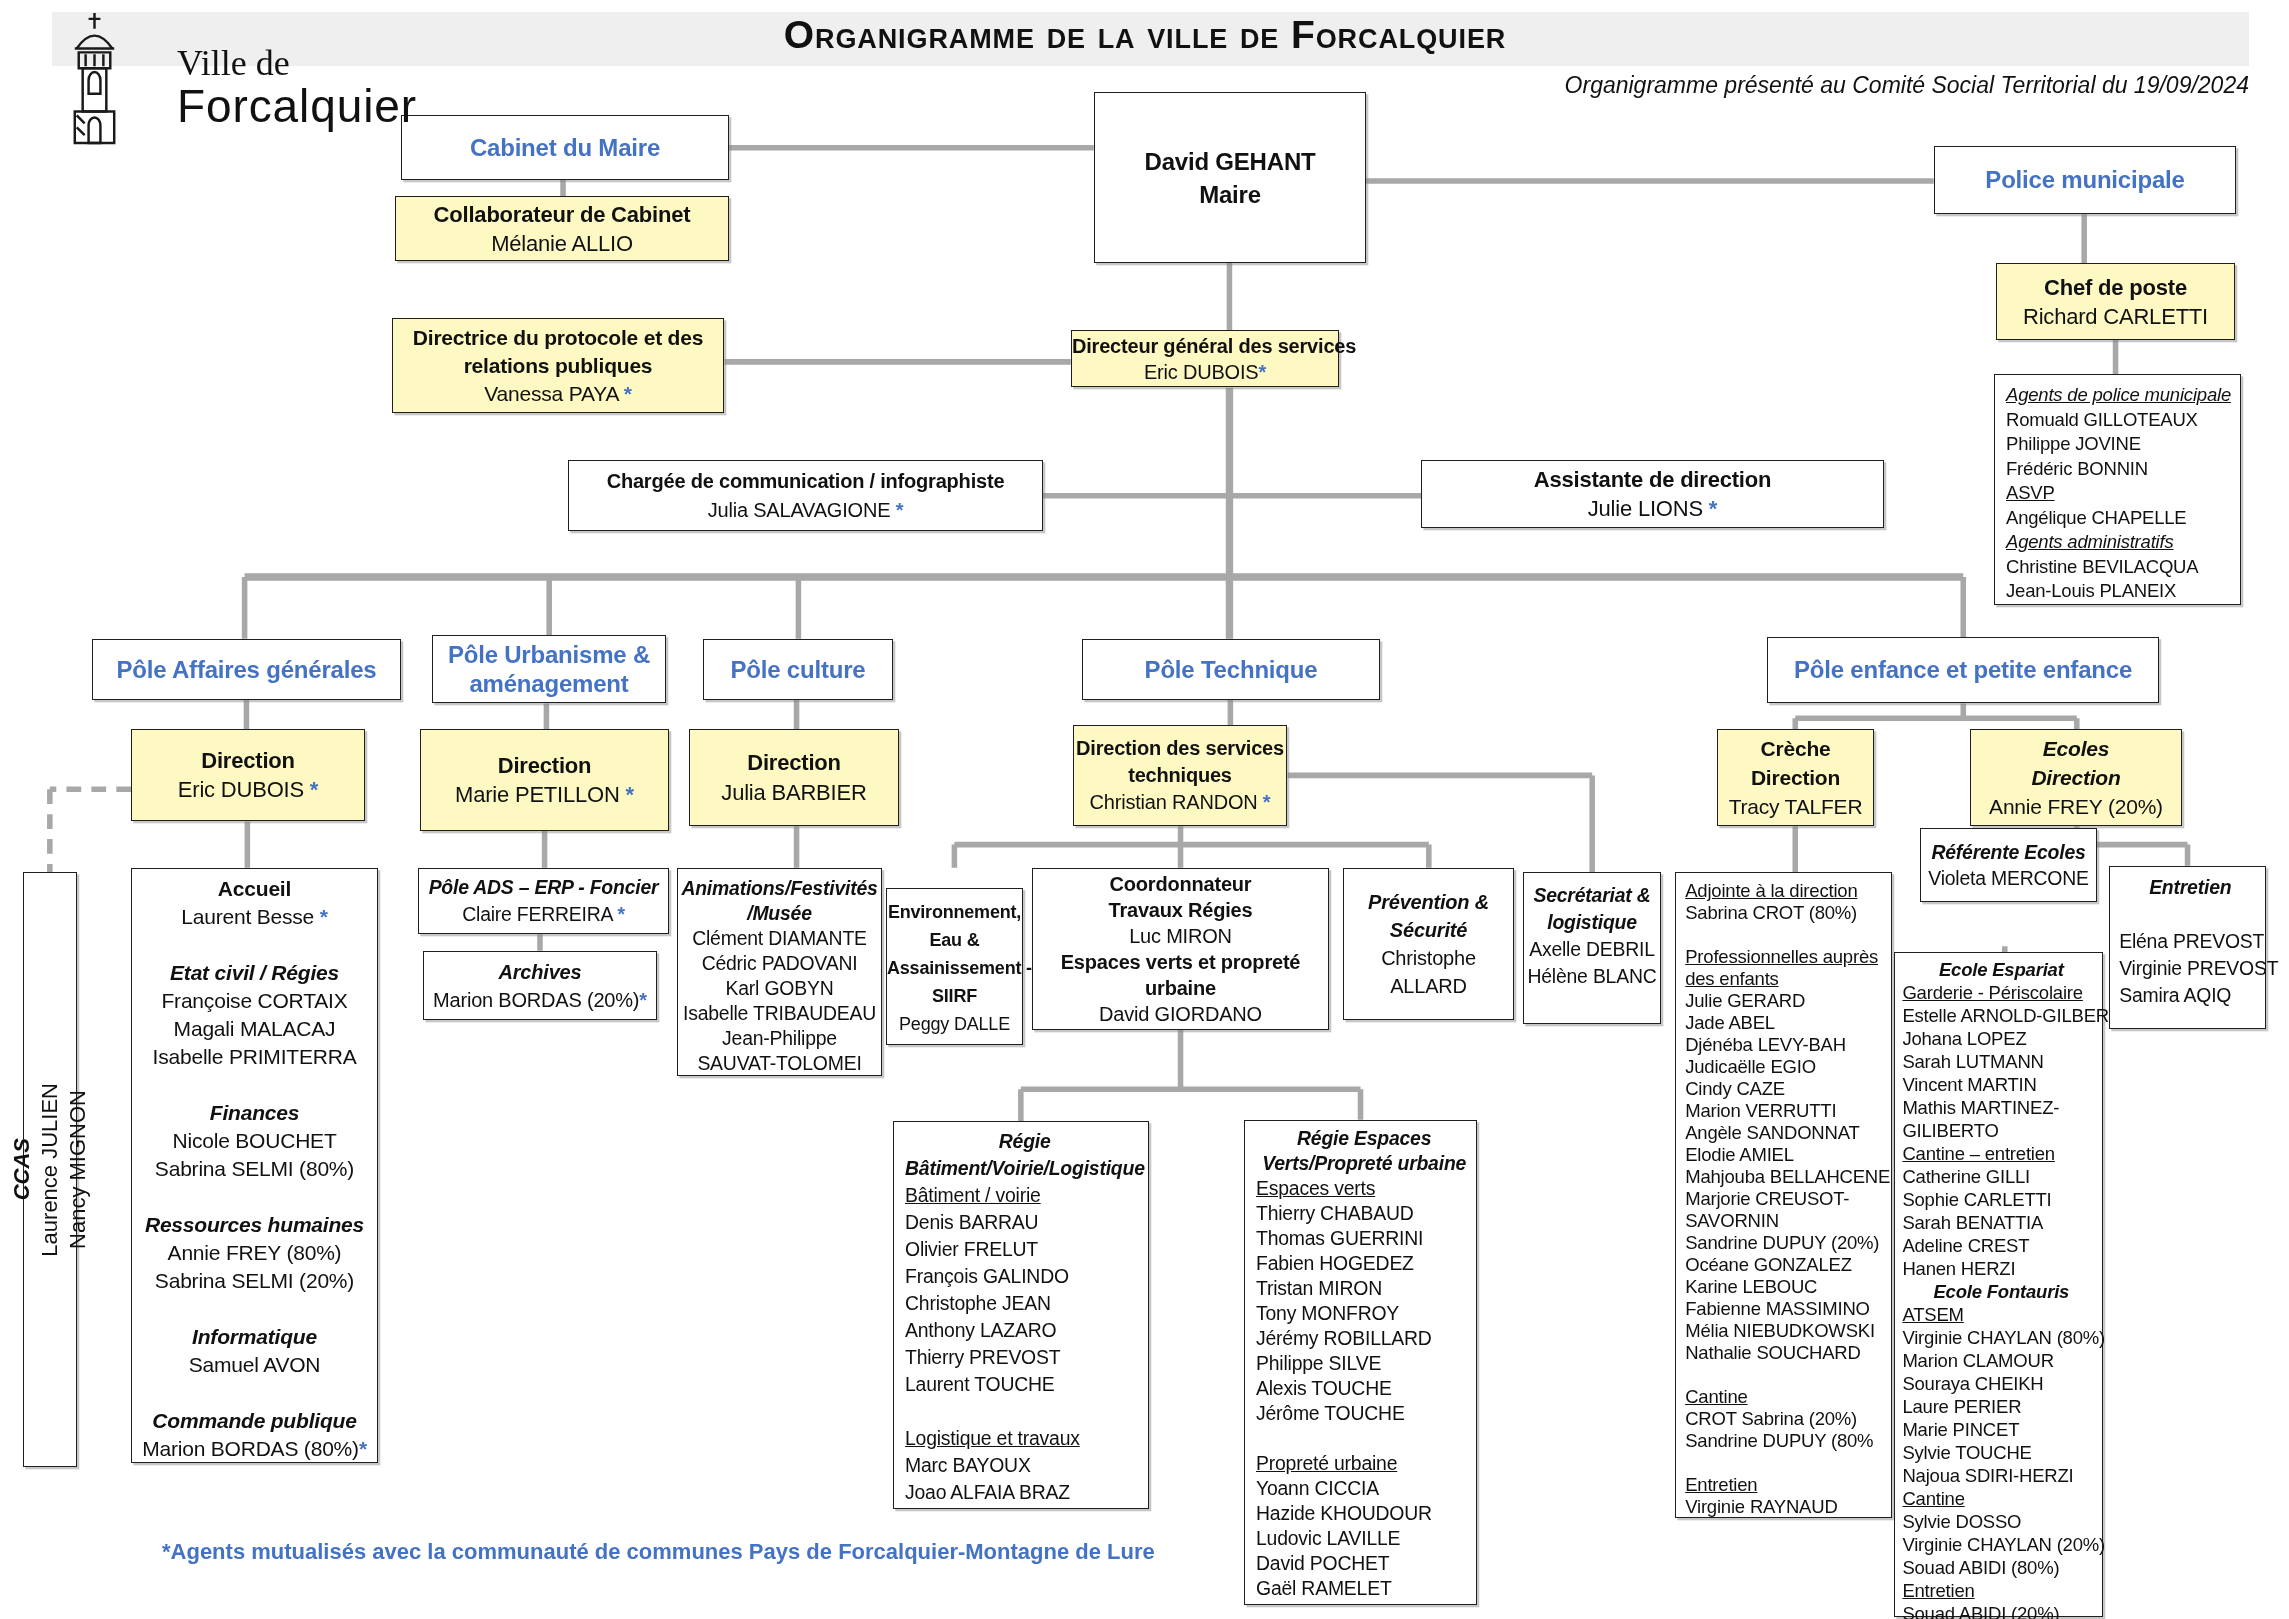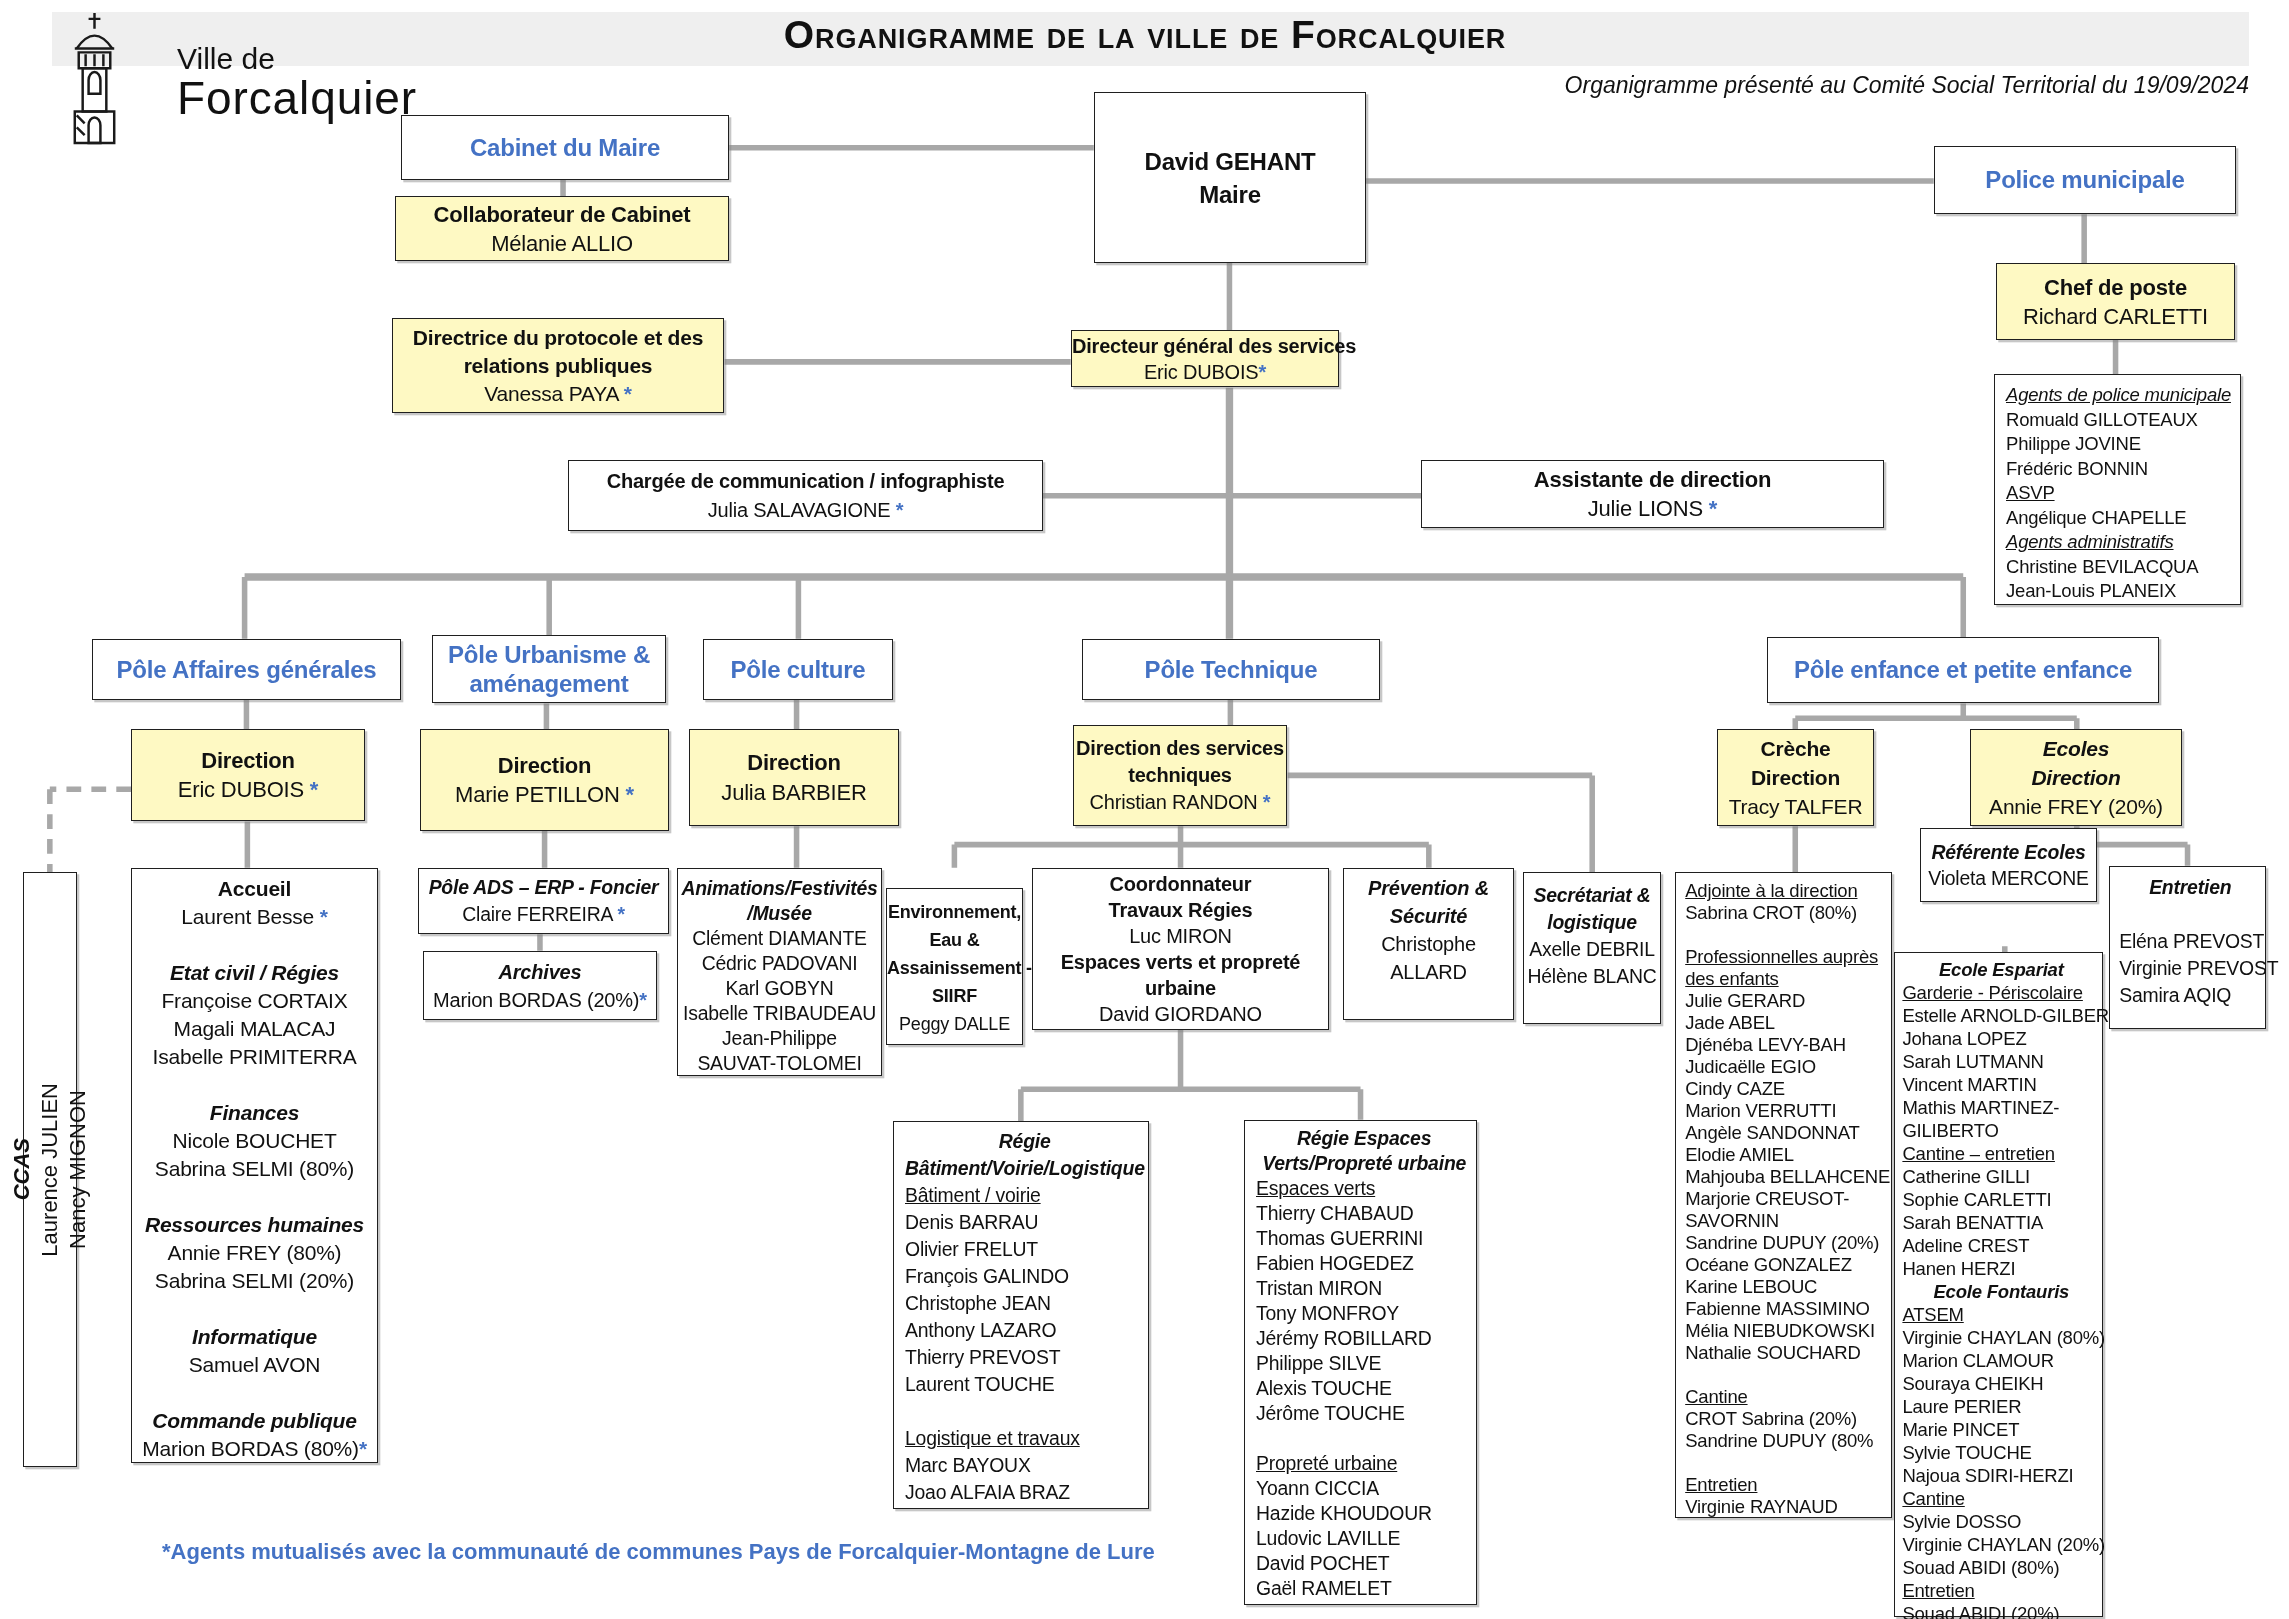--- a/index.html
+++ b/index.html
@@ -5,21 +5,21 @@
   html,body{margin:0;padding:0;background:#fff;}
   #page{position:relative;width:2290px;height:1620px;background:#fff;overflow:hidden;
         font-family:"Liberation Sans",sans-serif;color:#111;}
   #band{position:absolute;left:52px;top:12px;width:2197px;height:54px;background:#EFEFEF;z-index:0;}
   #connectors{position:absolute;left:0;top:0;z-index:1;pointer-events:none;}
   #title{position:absolute;left:0;top:13px;width:2290px;text-align:center;z-index:2;
          font-variant:small-caps;font-size:39px;font-weight:600;letter-spacing:0.9px;}
   #subtitle{position:absolute;right:41px;top:72px;z-index:2;font-style:italic;font-size:23px;}
   #logo{position:absolute;left:39px;top:9.2px;z-index:3;}
   #logo-text{position:absolute;left:138px;top:33px;width:295px;}
-  #logo-l1{font-size:30px;}
+  #logo-l1{font-size:36px;font-family:Liberation Serif, serif;}
   #logo-l2{font-size:46px;letter-spacing:0.9px;margin-top:-5.5px;}
   #footnote{position:absolute;left:162px;top:1539px;z-index:2;font-size:22px;font-weight:bold;color:#4472C4;}
 
   .box{position:absolute;box-sizing:border-box;background:#fff;border:1.8px solid #1f1f1f;z-index:2;
        display:flex;flex-direction:column;justify-content:center;text-align:center;
        box-shadow:2.3px 2.3px 0 rgba(130,130,130,.45);}
   .yellow{background:#fef9c3;}
   .list{display:block;justify-content:flex-start;text-align:left;}
   .ctr{text-align:center;}
   .ln{white-space:pre;letter-spacing:-0.2px;}
@@ -56,21 +56,21 @@
   #b-dir-tech{left:1073px;top:725px;width:214px;height:101px;font-size:20px;line-height:27px;}
   #b-dir-creche{left:1717px;top:729px;width:157px;height:97px;font-size:21px;line-height:29px;}
   #b-dir-ecoles{left:1970px;top:729px;width:212px;height:97px;font-size:21px;line-height:29px;}
   #b-ccas{left:23px;top:872px;width:54px;height:595px;}
   #b-staff-ag{left:131px;top:868px;width:247px;height:595px;font-size:21px;line-height:28px;padding-top:5.5px;}
   #b-ads{left:418px;top:868px;width:251px;height:66px;font-size:19.4px;line-height:27px;}
   #b-archives{left:423px;top:951px;width:234px;height:69px;font-size:20px;line-height:28px;}
   #b-animations{left:677px;top:868px;width:205px;height:208px;font-size:19.4px;line-height:25px;padding-top:7.4px;}
   #b-envir{left:886px;top:868px;width:137px;height:157px;font-size:18px;line-height:28px;padding-top:9.2px;margin-top:20px;}
   #b-coord{left:1032px;top:868px;width:297px;height:162px;font-size:20px;line-height:26px;padding-top:1.8px;}
-  #b-prevention{left:1343px;top:868px;width:171px;height:152px;font-size:20px;line-height:28px;padding-top:5px;}
+  #b-prevention{left:1343px;top:868px;width:171px;height:152px;font-size:20px;line-height:28px;padding-top:19px;}
   #b-secretariat{left:1523px;top:872px;width:138px;height:152px;font-size:19.4px;line-height:27px;padding-top:9.2px;text-align:center;}
   #b-creche-list{left:1675px;top:872px;width:217px;height:646px;font-size:18.5px;line-height:22px;padding:7.4px 3.7px 0 9.2px;}
   #b-referente{left:1920px;top:828px;width:177px;height:74px;font-size:19.4px;line-height:26px;}
   #b-espariat{left:1894px;top:952px;width:209px;height:665px;font-size:18.5px;line-height:23px;padding:4.6px 1.8px 0 7.4px;}
   #b-entretien{left:2109px;top:866px;width:157px;height:163px;font-size:19.4px;line-height:27px;padding:7.4px 3.7px 0 9.2px;}
   #b-regie-bat{left:893px;top:1121px;width:256px;height:388px;font-size:19.4px;line-height:27px;padding:5.5px 3.7px 0 11px;}
   #b-regie-ev{left:1244px;top:1120px;width:233px;height:485px;font-size:19.4px;line-height:25px;padding:4.6px 3.7px 0 11px;}
 </style>
 </head>
 <body>

